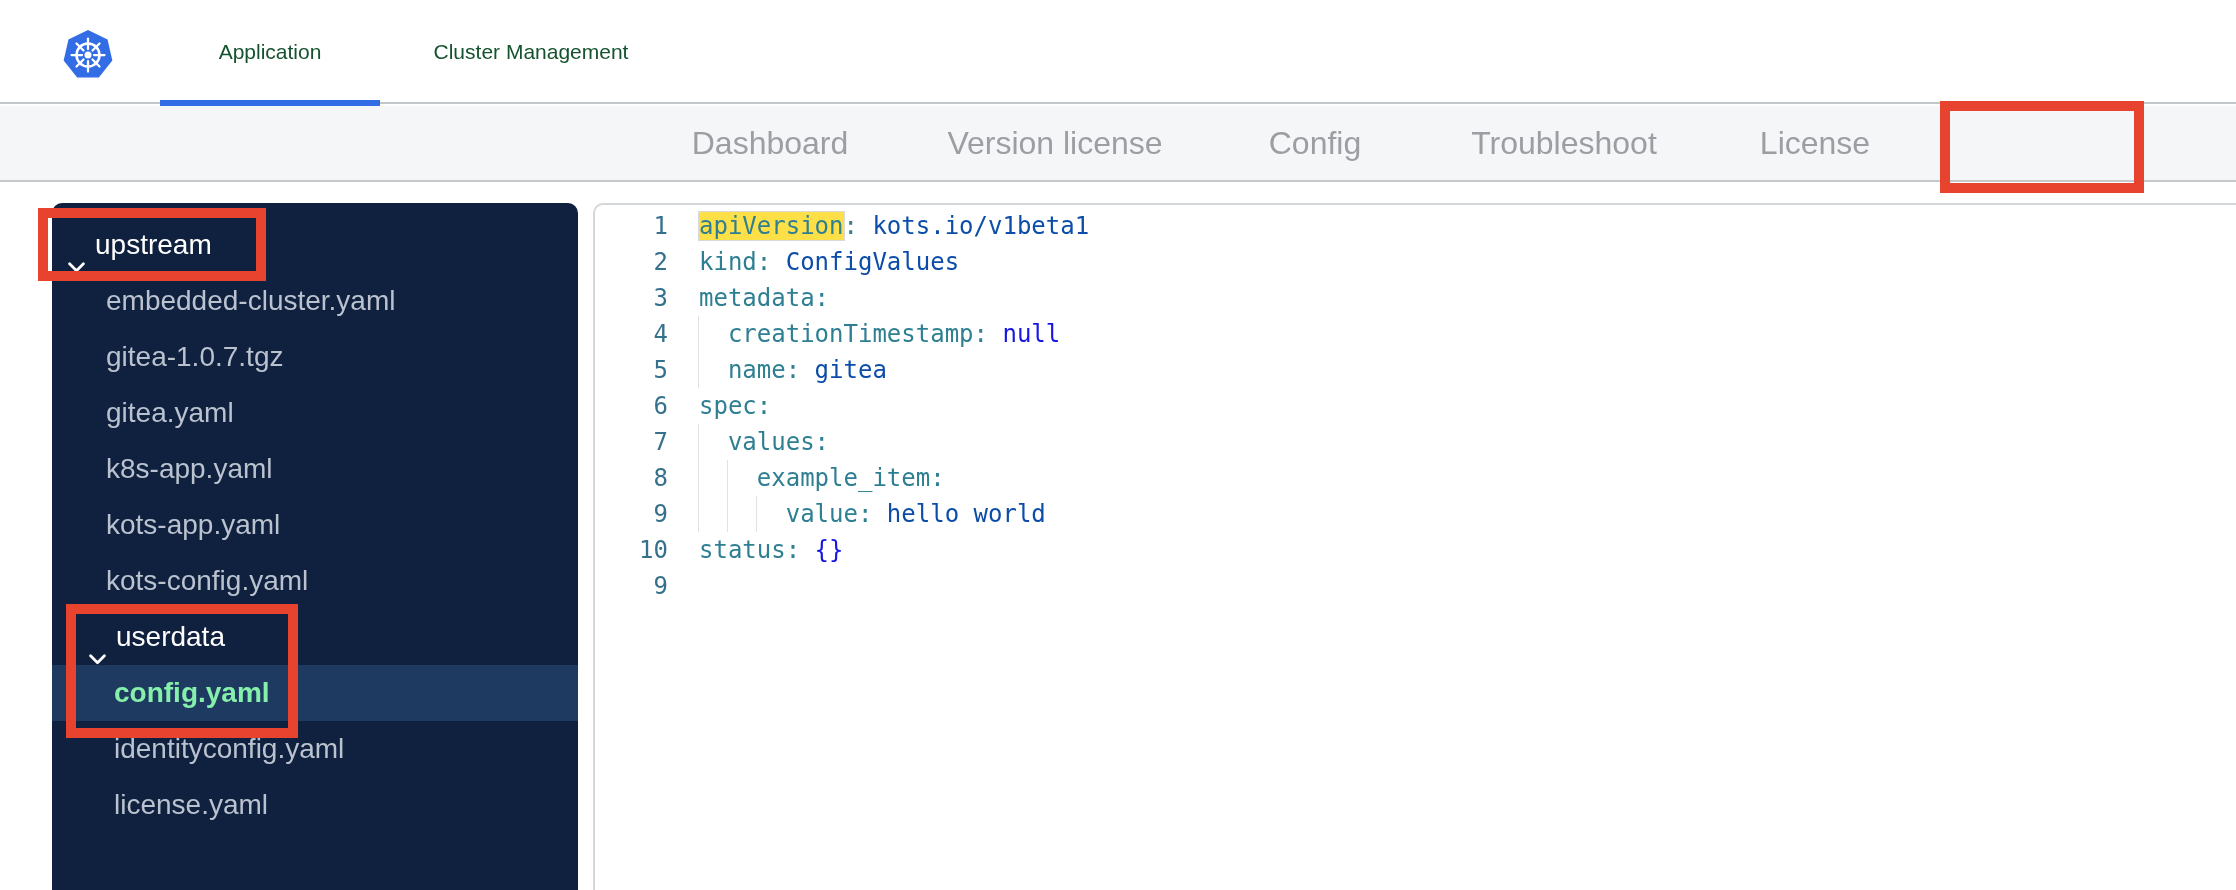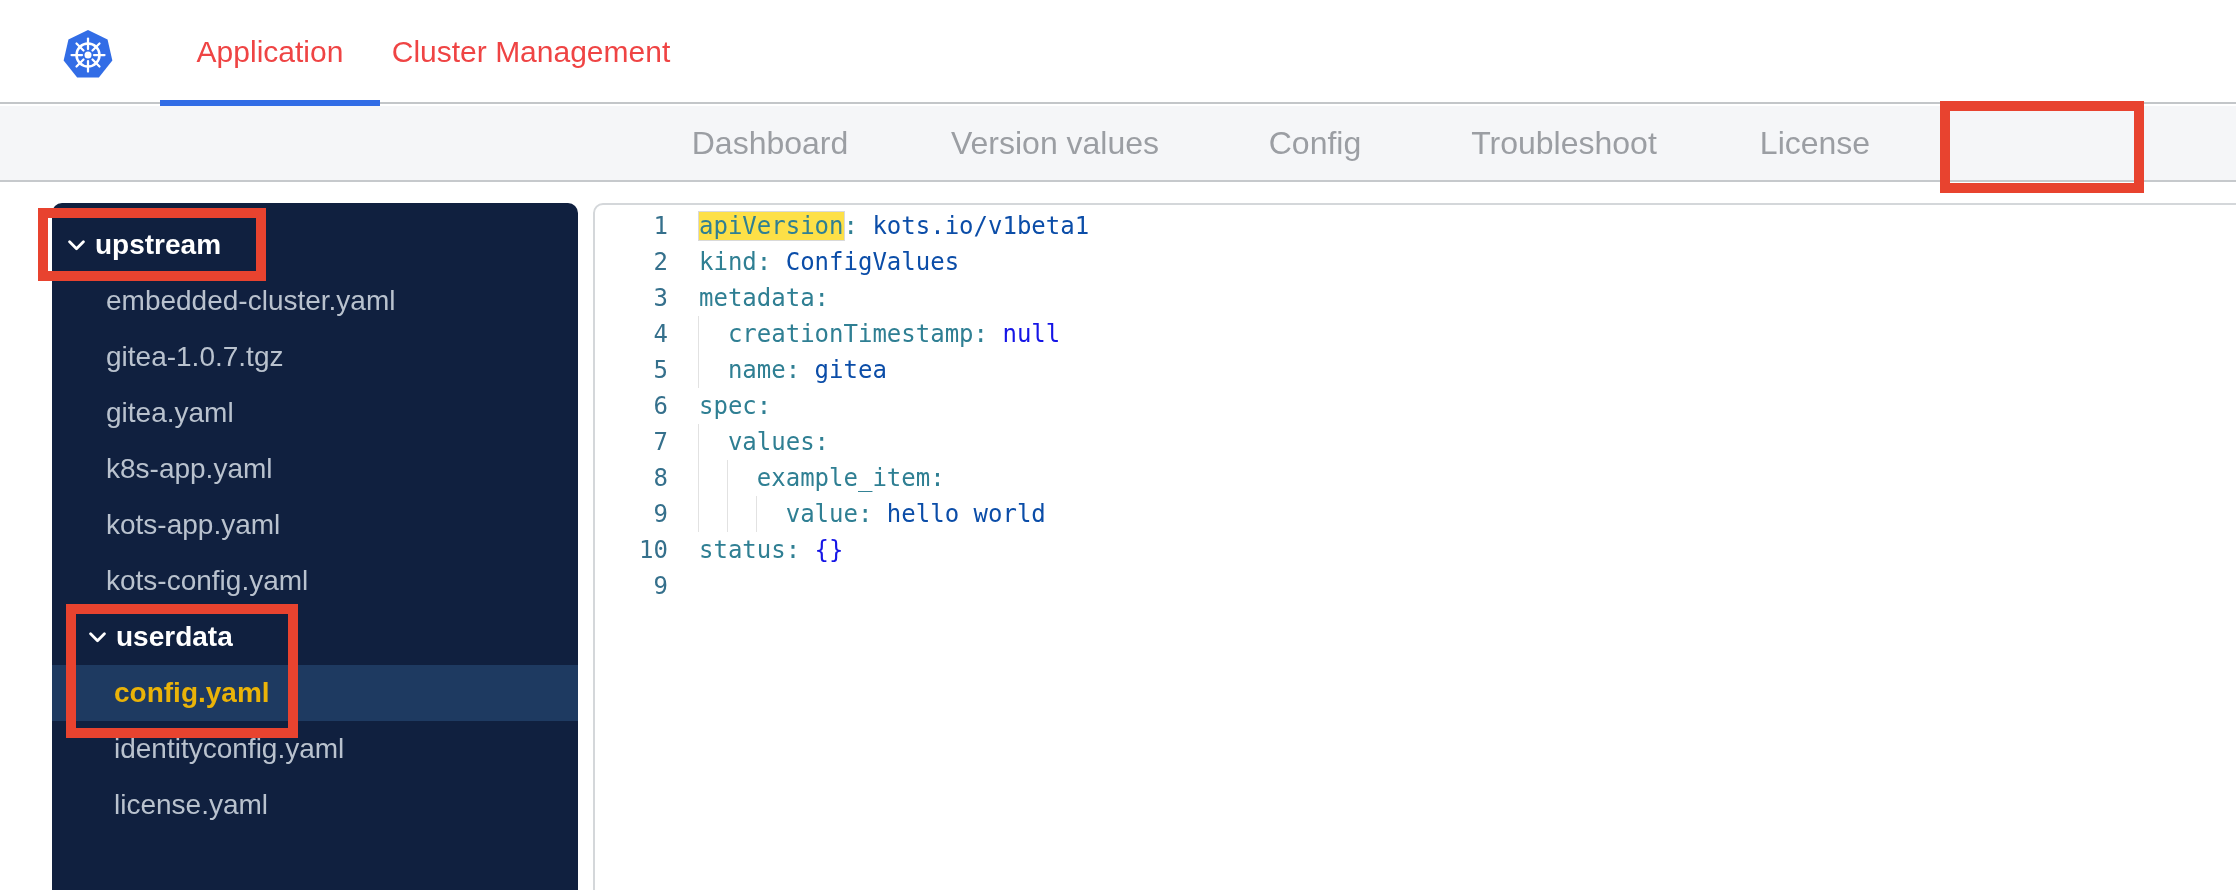--- a/index.html
+++ b/index.html
@@ -9,37 +9,37 @@
     -webkit-font-smoothing:antialiased;
   }
   
   .window-hairline{position:absolute;left:0;top:3px;width:2236px;height:2px;background:#dcdcdc;}
 
   
   .topbar{position:absolute;left:0;top:0;width:2236px;height:104px;background:#ffffff;border-bottom:2px solid #c3c6c9;box-sizing:border-box;}
   .k8s-logo{position:absolute;left:62px;top:27px;width:52px;height:56px;}
   .topbar-tabs{position:absolute;left:160px;top:0;height:104px;display:flex;}
   .top-tab{position:relative;height:104px;display:flex;align-items:center;justify-content:center;
-    font-size:30px;color:#ef4444;cursor:pointer;}
+    font-size:21px;color:#14532d;cursor:pointer;}
   .top-tab.active::after{content:"";position:absolute;left:0;right:0;bottom:-2px;height:6px;background:var(--accent);}
 
   
   .subnav{position:absolute;left:0;top:106px;width:2236px;height:76px;background:#f5f6f8;border-bottom:2px solid #c6c9cc;box-sizing:border-box;}
   .subnav-item{position:absolute;top:0;height:76px;line-height:74px;transform:translateX(-50%);
     font-size:32px;color:#9b9ea3;white-space:nowrap;cursor:pointer;}
   .subnav-item.active{color:#4b4f54;}
   .subnav-item.active::after{content:"";position:absolute;left:-16px;right:-16px;bottom:0;height:6px;background:var(--accent);}
 
   
   .sidebar{position:absolute;left:52px;top:203px;width:526px;height:687px;background:#10203f;
     border-radius:10px 10px 0 0;padding-top:14px;box-sizing:border-box;overflow:hidden;}
   .tree-row{position:relative;height:56px;line-height:56px;display:flex;align-items:center;
     font-size:28px;color:#b9c2ce;white-space:nowrap;cursor:pointer;}
-  .tree-row.folder{color:#ffffff;font-weight:700;}
-  .tree-row.selected{background:#1e3a61;color:#eab308;font-weight:700;}
+  .tree-row.folder{color:#ffffff;font-weight:400;align-items:flex-end;}
+  .tree-row.selected{background:#1e3a61;color:#86efac;font-weight:700;}
   .tree-row .chev{display:inline-flex;width:17px;margin-right:10px;flex:0 0 auto;}
   .tree-row.lvl0{padding-left:16px;}
   .tree-row.lvl1.folder{padding-left:37px;}
   .tree-row.lvl1.file{padding-left:54px;}
   .tree-row.lvl2{padding-left:62px;}
 
   
   .editor{position:absolute;left:593px;top:203px;right:-4px;bottom:-4px;background:#ffffff;
     border:2px solid #d4d7da;border-radius:10px 0 0 0;box-sizing:border-box;padding-top:3px;overflow:hidden;}
   .cl{position:relative;height:36px;line-height:36px;font-family:"DejaVu Sans Mono", monospace;font-size:24px;white-space:pre;}
@@ -80,21 +80,21 @@
     </g>
   </svg>
   <div class="topbar-tabs">
       <div class="top-tab active" style="width: 220px;">Application</div>
       <div class="top-tab" style="width: 302px;">Cluster Management</div>
     </div>
 </div>
 
 <div class="subnav">
     <div class="subnav-item" style="left: 770px;">Dashboard</div>
-    <div class="subnav-item" style="left: 1055px;">Version values</div>
+    <div class="subnav-item" style="left: 1055px;">Version license</div>
     <div class="subnav-item" style="left: 1315px;">Config</div>
     <div class="subnav-item" style="left: 1564px;">Troubleshoot</div>
     <div class="subnav-item" style="left: 1815px;">License</div>
   </div>
 
 <div class="sidebar">
     <div class="tree-row folder lvl0">
       <svg viewBox="0 0 16 10" class="chev" width="17" height="11">
         <polyline points="1.5,1.5 8,8 14.5,1.5" fill="none" stroke="#ffffff" stroke-width="2.6" stroke-linecap="round" stroke-linejoin="round"></polyline>
       </svg>

